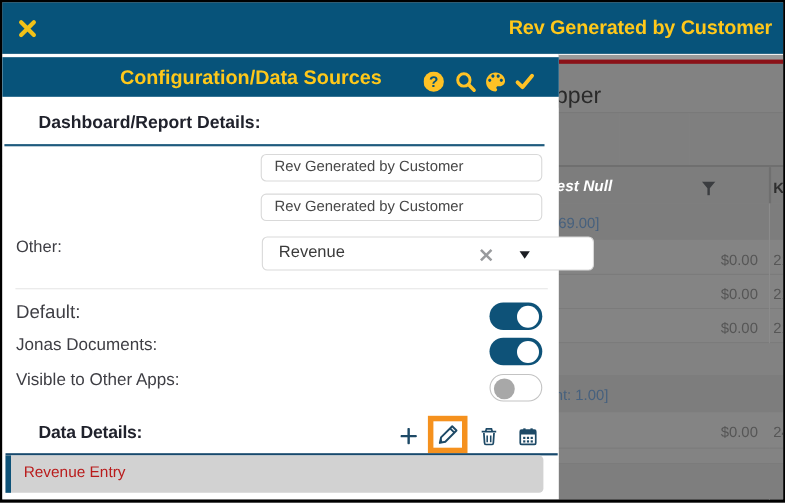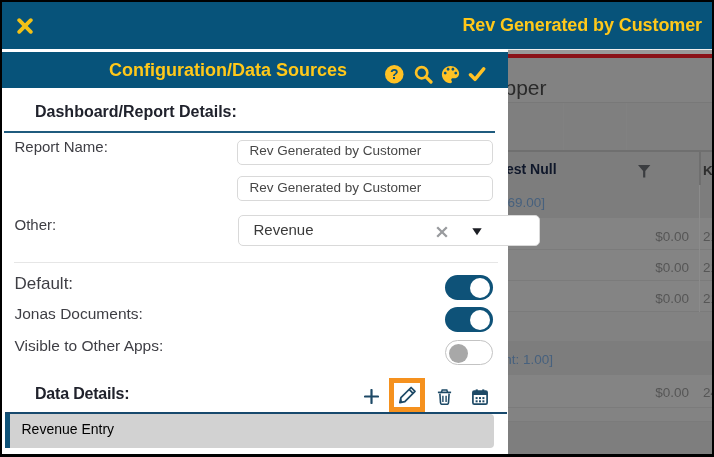--- a/index.html
+++ b/index.html
@@ -18,21 +18,21 @@
     <div class="abs" style="left:502.5px;top:23.5px;font-size:21px;font-weight:normal;color:#2a2a2a;">pper</div>
     <div class="abs" style="left:0;top:50px;width:710px;height:1px;background:#787878;"></div>
 
     <div class="abs" style="left:0;top:51px;width:710px;height:47px;background:#7f7f7f;"></div>
     <div class="abs" style="left:561px;top:51px;width:1px;height:47px;background:#818181;"></div>
     <div class="abs" style="left:624px;top:51px;width:1px;height:47px;background:#818181;"></div>
 
     <div class="abs" style="left:0;top:98px;width:710px;height:1.5px;background:#6f6f6f;"></div>
     <div class="abs" style="left:0;top:99.5px;width:710px;height:33px;background:#7d7d7d;"></div>
     <div class="abs" style="left:697px;top:99.5px;width:1.5px;height:33px;background:#6f6f6f;"></div>
-    <div class="abs" style="left:504px;top:109px;font-size:14px;font-weight:bold;color:#0f172a;">est Null</div>
+    <div class="abs" style="left:504px;top:109px;font-size:14px;font-weight:bold;color:#ffffff;font-style:italic;">est Null</div>
     <svg class="abs" style="left:636px;top:113px;" width="12.5" height="12.5" viewBox="0 0 12.5 12.5">
       <path d="M0 0 H12.4 L7.3 6.1 V12.4 H5.1 V6.1 Z" fill="#3b3d40"></path>
     </svg>
         <div class="abs" style="left:701px;top:110.5px;width:9px;height:14px;overflow:hidden;font-size:13.5px;font-weight:bold;color:#2e2e2e;">Ke</div>
 
     <div class="abs" style="left:0;top:132.5px;width:710px;height:33.5px;background:#7d7d7d;"></div>
     <div class="abs" style="left:0;top:143px;width:543px;text-align:right;font-size:13.5px;color:#47617e;white-space:nowrap;">Count: 3 [Sum: $169.00]</div>
 
     <div class="abs" style="left:0;top:166px;width:710px;height:31px;background:#848484;"></div>
     <div class="abs" style="left:0;top:197px;width:710px;height:1px;background:#7b7b7b;"></div>
@@ -90,21 +90,20 @@
     <svg class="abs" style="left:437px;top:11px;" width="23" height="23" viewBox="0 0 24 24">
       <path d="M12 3c-4.97 0-9 4.03-9 9s4.03 9 9 9c.83 0 1.5-.67 1.5-1.5 0-.39-.15-.74-.39-1.01-.23-.26-.38-.61-.38-.99 0-.83.67-1.5 1.5-1.5H16c2.76 0 5-2.24 5-5 0-4.42-4.03-8-9-8zm-5.5 9c-.83 0-1.5-.67-1.5-1.5S5.67 9 6.5 9 8 9.67 8 10.5 7.33 12 6.5 12zm3-4C8.67 8 8 7.33 8 6.5S8.67 5 9.5 5s1.5.67 1.5 1.5S10.33 8 9.5 8zm5 0c-.83 0-1.5-.67-1.5-1.5S13.67 5 14.5 5s1.5.67 1.5 1.5S15.33 8 14.5 8zm3 4c-.83 0-1.5-.67-1.5-1.5S16.67 9 17.5 9s1.5.67 1.5 1.5-.67 1.5-1.5 1.5z" fill="#ffc225"></path>
     </svg>
     <svg class="abs" style="left:466px;top:14px;" width="18" height="16" viewBox="0 0 18 16">
       <path d="M2.5 8.8 L7 13.3 L15.7 2.8" stroke="#ffc225" stroke-width="3.5" fill="none" stroke-linecap="round" stroke-linejoin="round"></path>
     </svg>
 
     <div class="abs" style="left:33px;top:51px;font-size:16px;font-weight:bold;color:#20222c;">Dashboard/Report Details:</div>
     <div class="abs" style="left:1.5px;top:79px;width:491.5px;height:2px;background:#1f5b7e;"></div>
 
-    <div class="abs" style="left:12.5px;top:85.5px;font-size:15px;color:#3e3e44;">Report Name:</div>
     <div class="abs" style="left:235px;top:88px;width:254px;height:23px;background:#fff;border:1px solid #d9d9d9;border-radius:5px;">
       <div class="abs" style="left:11.5px;top:2px;font-size:13.5px;color:#474747;">Rev Generated by Customer</div>
     </div>
 
     <div class="abs" style="left:235px;top:124px;width:254px;height:23px;background:#fff;border:1px solid #d9d9d9;border-radius:5px;">
       <div class="abs" style="left:11.5px;top:2.5px;font-size:13.5px;color:#474747;">Rev Generated by Customer</div>
     </div>
 
     <div class="abs" style="left:12.5px;top:164px;font-size:15px;color:#3e3e44;">Other:</div>
     <div class="abs" style="left:236px;top:163px;width:253px;height:29px;background:#fff;border:1px solid #d9d9d9;border-radius:5px;padding-left:47px;">
@@ -164,17 +163,17 @@
           <rect x="10.4" y="8.1" width="2" height="2"></rect>
         <rect x="3.6" y="11.3" width="2" height="2"></rect>
           <rect x="7" y="11.3" width="2" height="2"></rect>
           <rect x="10.4" y="11.3" width="2" height="2"></rect>
       </g>
     </svg>
 
     <div class="abs" style="left:3px;top:359.6px;width:502px;height:2px;background:#17496d;"></div>
     <div class="abs" style="left:3px;top:361.6px;width:489px;height:34.5px;background:#d2d2d2;border-radius:0 4px 4px 0;">
       <div class="abs" style="left:0;top:0;width:5px;height:34.5px;background:#0e5278;"></div>
-      <div class="abs" style="left:16.5px;top:7px;font-size:14px;color:#000000;">Revenue Entry</div>
+      <div class="abs" style="left:16.5px;top:7px;font-size:14px;color:#b91c1c;">Revenue Entry</div>
     </div>
   </div>
 
 </div>
 
 </body></html>

